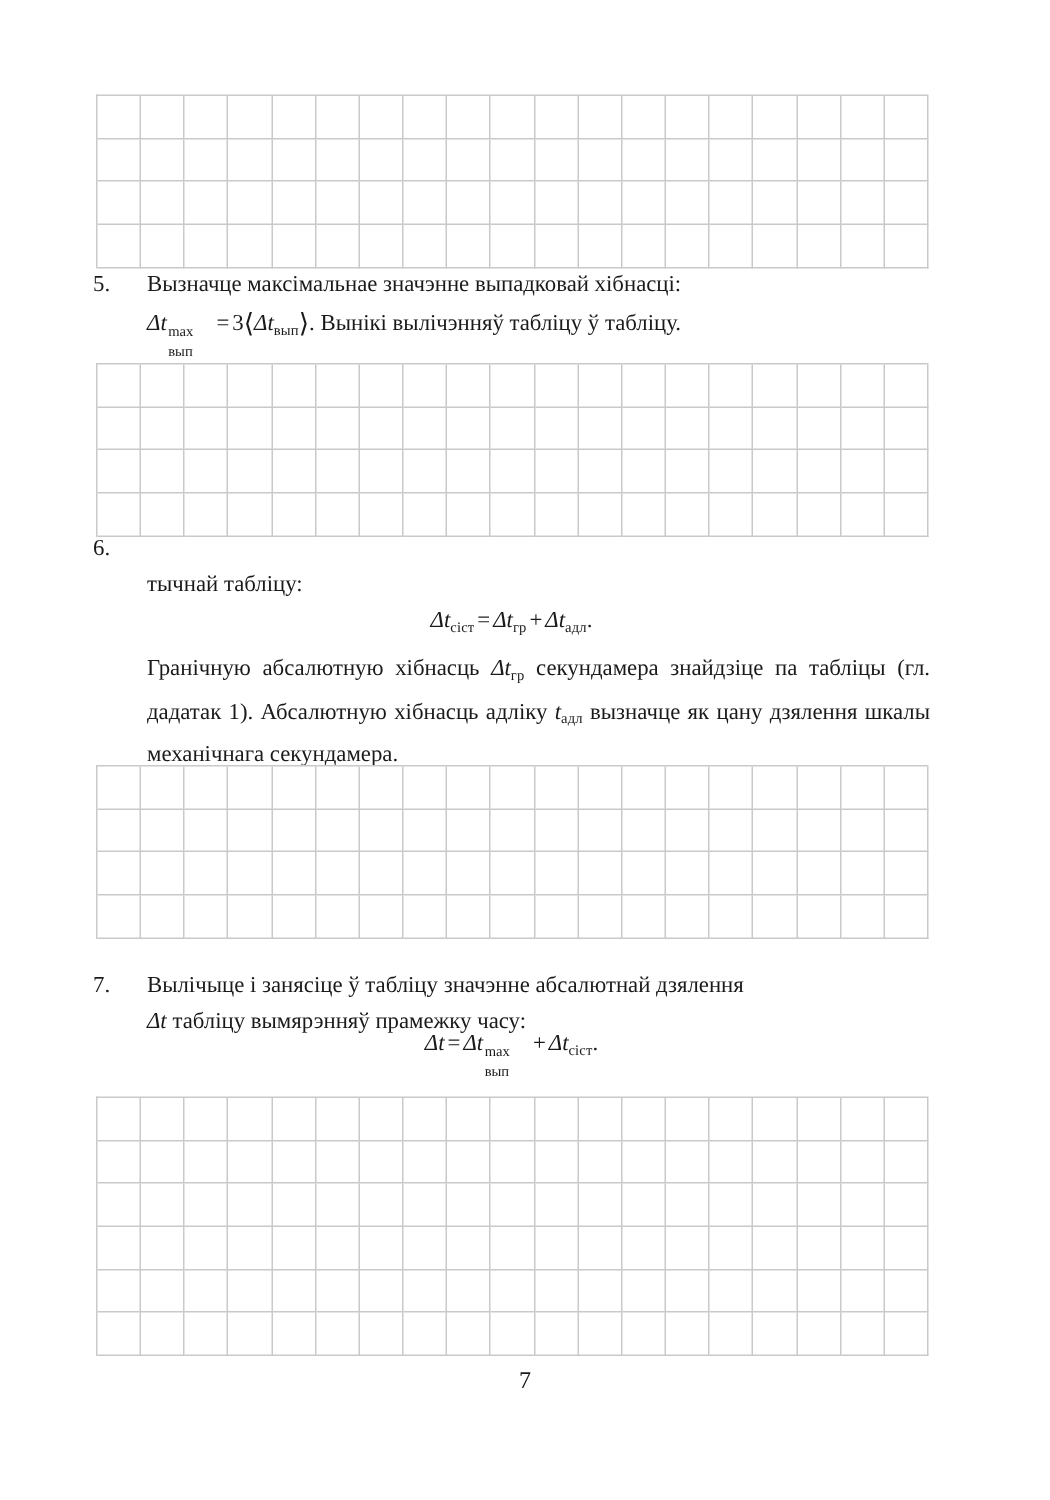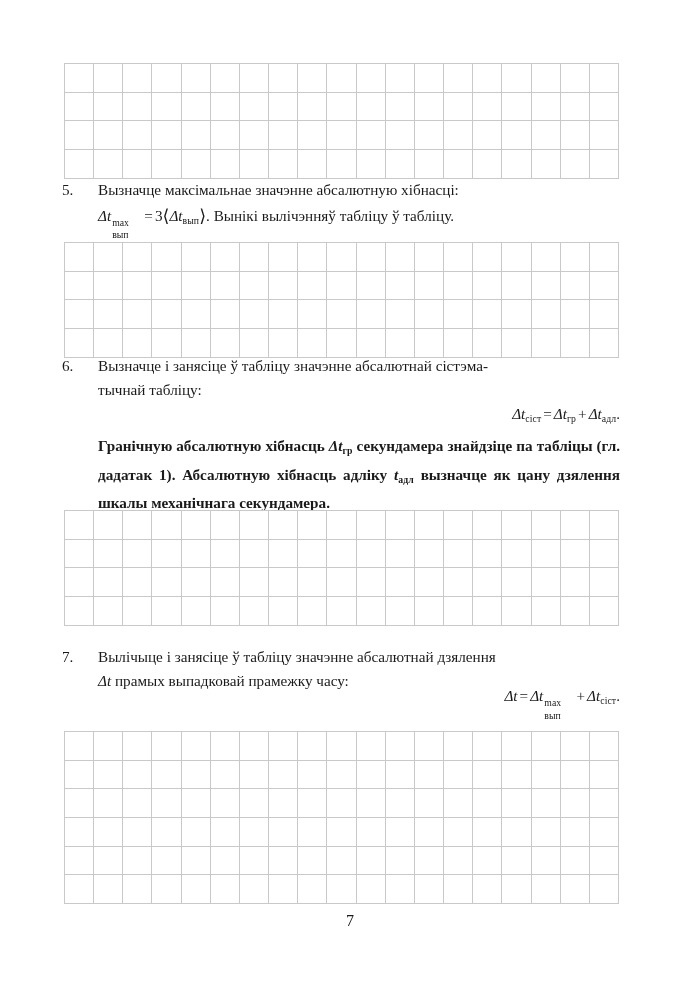--- a/index.html
+++ b/index.html
@@ -63,30 +63,29 @@
   .item-body {
     margin-left: 36px;
   }
   .para {
     position: absolute;
     left: 98px;
     width: 522px;
     font-size: 15.2px;
     line-height: 23.5px;
     text-align: justify;
-    font-weight: bold;
   }
 
   .formula {
     font-style: normal;
     white-space: nowrap;
   }
   .formula.centered {
     display: block;
-    text-align: right;
+    text-align: center;
     width: 100%;
   }
   .mvar {
     font-style: italic;
   }
   .msub {
     font-size: 0.64em;
     vertical-align: -0.32em;
     font-style: normal;
     letter-spacing: 0.1px;
@@ -222,21 +221,21 @@
         <div class="grid-cell"></div>
         <div class="grid-cell"></div>
         <div class="grid-cell"></div>
         <div class="grid-cell"></div>
       </div>
     </div>
 
   <div class="item" style="top:178px;">
     <span class="item-num">5.</span>
     <div class="item-body">
-      <span>Вызначце максімальнае значэнне абсалютную хібнасці:</span>
+      <span>Вызначце максімальнае значэнне выпадковай хібнасці:</span>
       <div class="formula" style="margin-top:2px;">
         <span class="mvar">Δ</span><span class="mvar">t</span><span class="supsub"><span class="sup">max</span><span class="sub">вып</span></span><span class="pad-sup"></span><span class="op">=</span><span>3</span><span class="angle">⟨</span><span class="mvar">Δ</span><span class="mvar">t</span><span class="msub">вып</span><span class="angle">⟩</span><span>.</span>
         <span>Вынікі вылічэнняў табліцу ў табліцу.</span>
       </div>
     </div>
   </div>
 
   <div class="grid" id="grid-1" style="top:242px;">
       <div class="grid-row">
         <div class="grid-cell"></div>
@@ -320,21 +319,21 @@
         <div class="grid-cell"></div>
         <div class="grid-cell"></div>
         <div class="grid-cell"></div>
         <div class="grid-cell"></div>
       </div>
     </div>
 
   <div class="item" style="top:354px;">
     <span class="item-num">6.</span>
     <div class="item-body">
-      <span>Вызначце і занясіце ў табліцу значэнне абсалютнай сістэма-</span><br>
+      <br>
       <span>тычнай табліцу:</span>
     </div>
   </div>
 
   <div class="item" style="top:402px;">
     <div class="formula centered">
       <span class="mvar">Δ</span><span class="mvar">t</span><span class="msub">сіст</span><span class="op">=</span><span class="mvar">Δ</span><span class="mvar">t</span><span class="msub">гр</span><span class="op">+</span><span class="mvar">Δ</span><span class="mvar">t</span><span class="msub">адл</span><span>.</span>
     </div>
   </div>
 
@@ -428,21 +427,21 @@
         <div class="grid-cell"></div>
         <div class="grid-cell"></div>
         <div class="grid-cell"></div>
       </div>
     </div>
 
   <div class="item" style="top:645px;">
     <span class="item-num">7.</span>
     <div class="item-body">
       <span>Вылічыце і занясіце ў табліцу значэнне абсалютнай дзялення</span><br>
-      <span class="mvar">Δt</span><span> прамых выпадковай прамежку часу:</span>
+      <span class="mvar">Δt</span><span> табліцу вымярэнняў прамежку часу:</span>
     </div>
   </div>
 
   <div class="item" style="top:684px;">
     <div class="formula centered">
       <span class="mvar">Δ</span><span class="mvar">t</span><span class="op">=</span><span class="mvar">Δ</span><span class="mvar">t</span><span class="supsub"><span class="sup">max</span><span class="sub">вып</span></span><span class="pad-sup"></span><span class="op">+</span><span class="mvar">Δ</span><span class="mvar">t</span><span class="msub">сіст</span><span>.</span>
     </div>
   </div>
 
   <div class="grid" id="grid-3" style="top:731px;">

